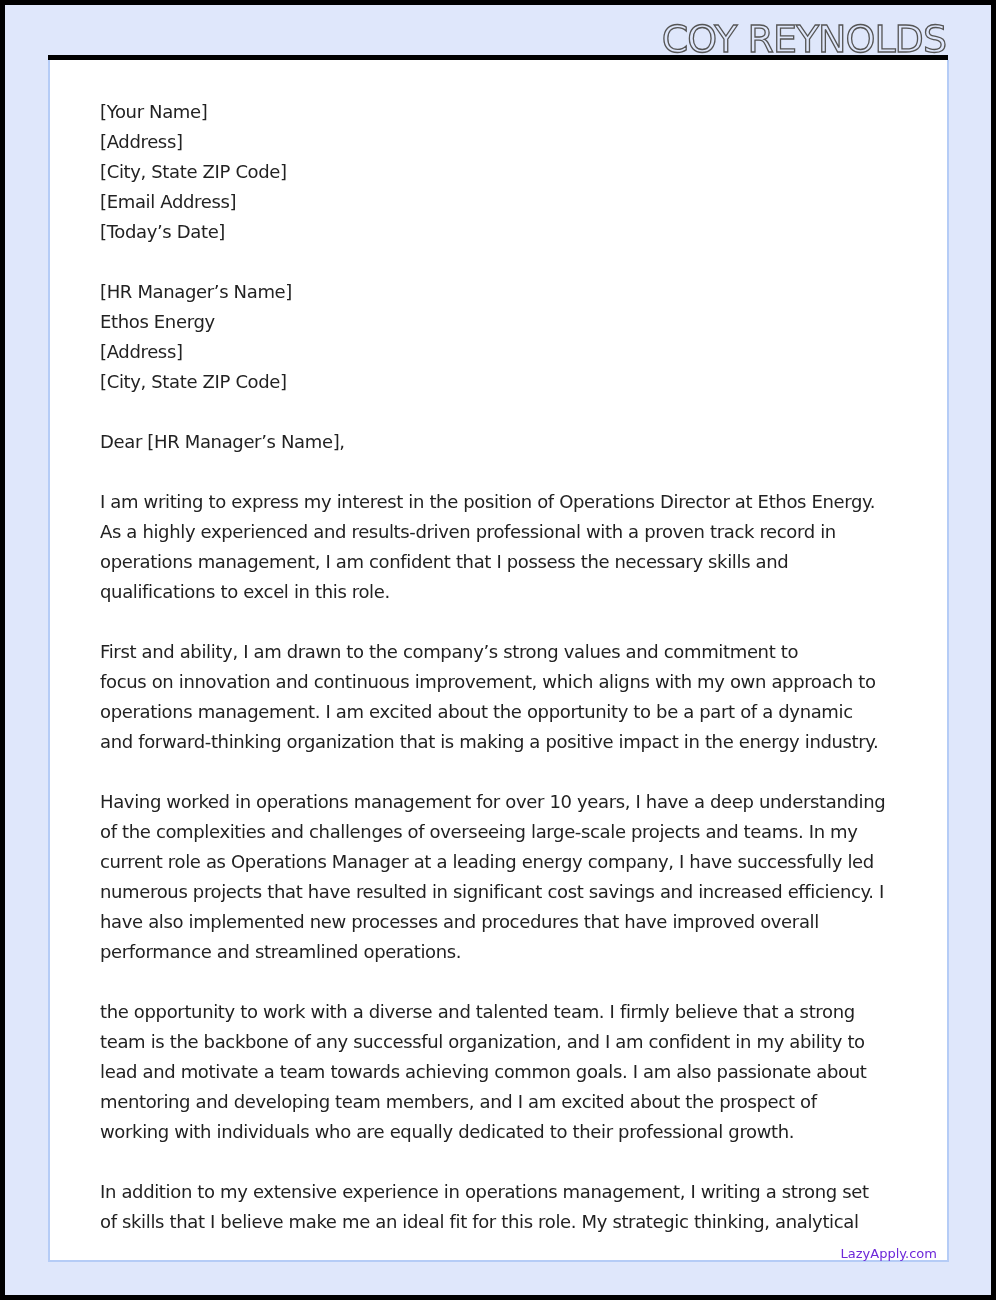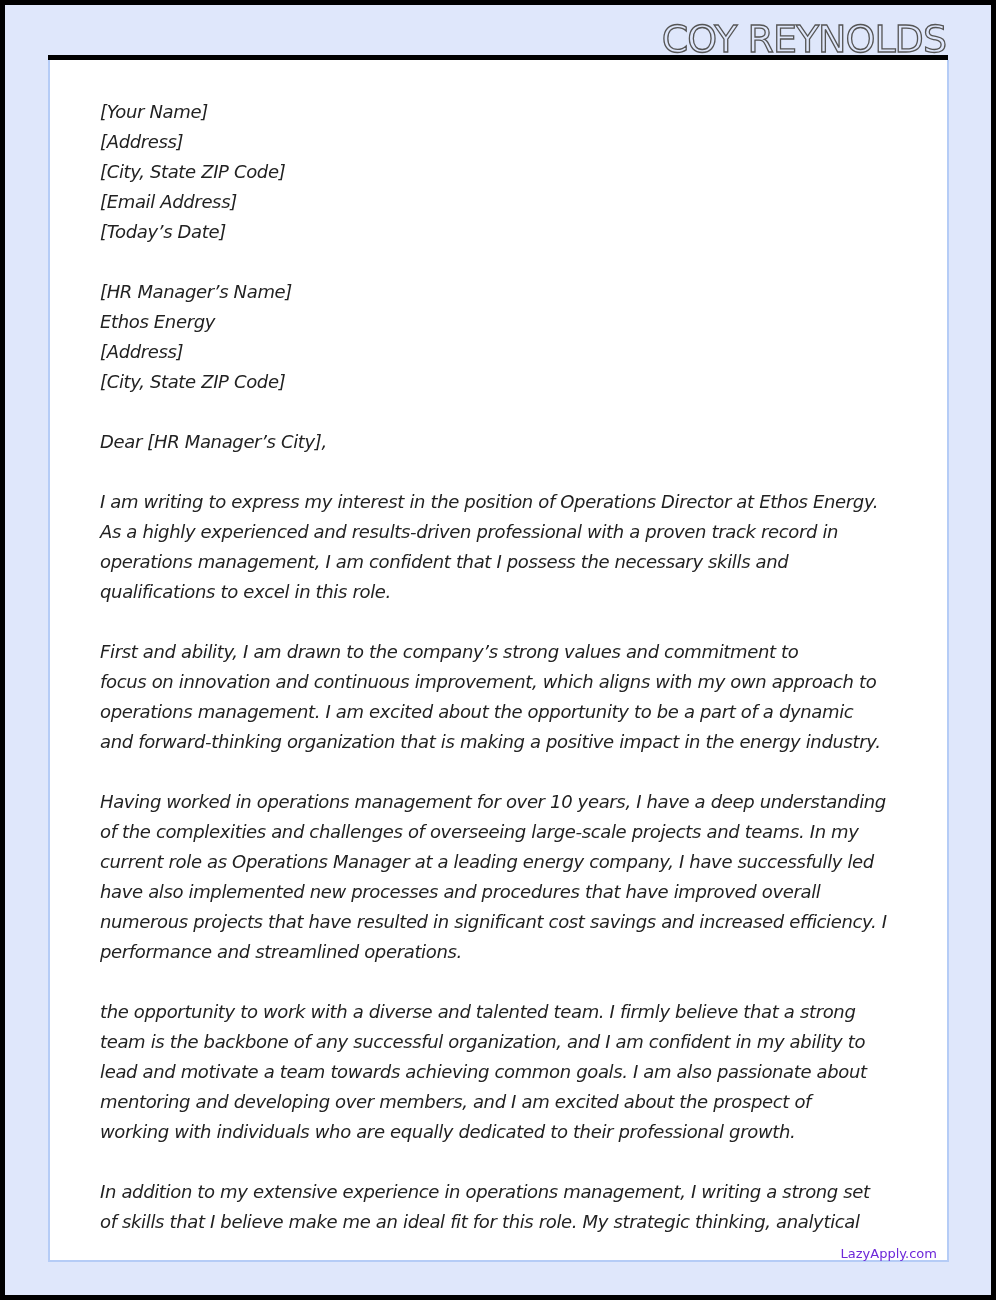--- a/index.html
+++ b/index.html
@@ -26,21 +26,21 @@
     position:absolute; left:43px; top:55px; width:897px; height:1200px;
     background:#fff;
     border-left:2px solid #b5ccf6; border-right:2px solid #b5ccf6; border-bottom:2px solid #b5ccf6;
   }
   .content {
     position:absolute; left:95px; top:92px; width:800px;
     font-size:18px; line-height:30px; color:#222;
     letter-spacing:-0.35px;
   }
   .content p { margin:0 0 30px 0; }
-  .line { display:block; white-space:nowrap;font-style:italic; }
+  .line { display:block; white-space:nowrap; }
   .watermark {
     position:absolute; right:54px; top:1240px;
     font-size:13px; color:#6d28d9; line-height:18px;
   }
 </style>
 </head>
 <body>
 
 <div class="frame">
   <div class="name">COY REYNOLDS</div>
@@ -55,47 +55,47 @@
       <span class="line">[Email Address]</span>
       <span class="line">[Today’s Date]</span>
     </p>
     <p>
       <span class="line">[HR Manager’s Name]</span>
       <span class="line">Ethos Energy</span>
       <span class="line">[Address]</span>
       <span class="line">[City, State ZIP Code]</span>
     </p>
     <p>
-      <span class="line">Dear [HR Manager’s City],</span>
+      <span class="line">Dear [HR Manager’s Name],</span>
     </p>
     <p>
       <span class="line">I am writing to express my interest in the position of Operations Director at Ethos Energy.</span>
       <span class="line">As a highly experienced and results-driven professional with a proven track record in</span>
       <span class="line">operations management, I am confident that I possess the necessary skills and</span>
       <span class="line">qualifications to excel in this role.</span>
     </p>
     <p>
       <span class="line">First and ability, I am drawn to the company’s strong values and commitment to</span>
       <span class="line">focus on innovation and continuous improvement, which aligns with my own approach to</span>
       <span class="line">operations management. I am excited about the opportunity to be a part of a dynamic</span>
       <span class="line">and forward-thinking organization that is making a positive impact in the energy industry.</span>
     </p>
     <p>
       <span class="line">Having worked in operations management for over 10 years, I have a deep understanding</span>
       <span class="line">of the complexities and challenges of overseeing large-scale projects and teams. In my</span>
       <span class="line">current role as Operations Manager at a leading energy company, I have successfully led</span>
+      <span class="line">numerous projects that have resulted in significant cost savings and increased efficiency. I</span>
       <span class="line">have also implemented new processes and procedures that have improved overall</span>
-      <span class="line">numerous projects that have resulted in significant cost savings and increased efficiency. I</span>
       <span class="line">performance and streamlined operations.</span>
     </p>
     <p>
       <span class="line">the opportunity to work with a diverse and talented team. I firmly believe that a strong</span>
       <span class="line">team is the backbone of any successful organization, and I am confident in my ability to</span>
       <span class="line">lead and motivate a team towards achieving common goals. I am also passionate about</span>
-      <span class="line">mentoring and developing over members, and I am excited about the prospect of</span>
+      <span class="line">mentoring and developing team members, and I am excited about the prospect of</span>
       <span class="line">working with individuals who are equally dedicated to their professional growth.</span>
     </p>
     <p>
       <span class="line">In addition to my extensive experience in operations management, I writing a strong set</span>
       <span class="line">of skills that I believe make me an ideal fit for this role. My strategic thinking, analytical</span>
     </p>
   </div>
 
   <div class="watermark">LazyApply.com</div>
 </div>

